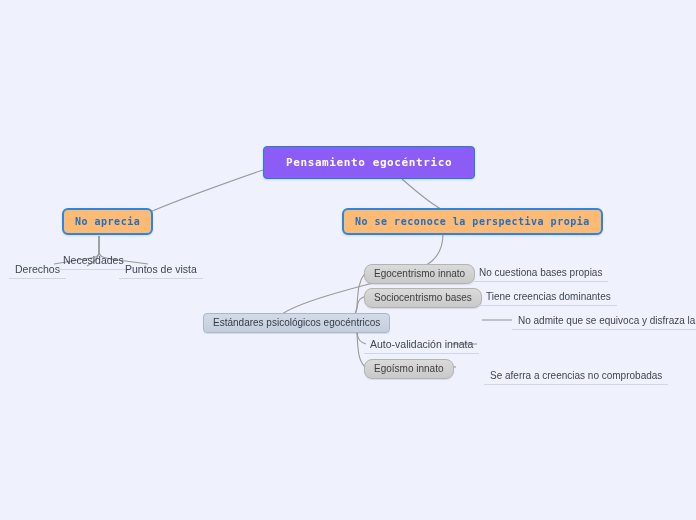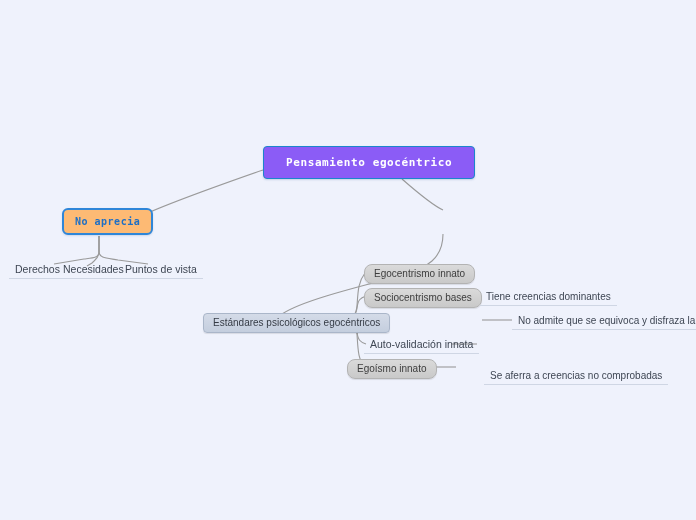--- a/index.html
+++ b/index.html
@@ -135,36 +135,38 @@
       <path d="M428,367 L456,367"></path>
     </g>
   </svg>
 
   <div class="node node-root" style="left:263px; top:146px;">Pensamiento egocéntrico</div>
 
   <div class="node node-outline" style="left:62px; top:208px;">No aprecia</div>
 
   <div class="node node-plain" style="left:9px; top:261px;">Derechos</div>
 
-  <div class="node node-plain" style="left:57px; top:261px;">Necesidades</div>
+  <div class="node node-plain" style="left:57px; top:252px;">Necesidades</div>
 
   <div class="node node-plain" style="left:119px; top:261px;">Puntos de vista</div>
 
+  <div class="node node-outline" style="left:342px; top:208px;">No se reconoce la perspectiva propia</div>
 
   <div class="node node-chip-blue" style="left:203px; top:313px;">Estándares psicológicos egocéntricos</div>
 
   <div class="node node-chip" style="left:364px; top:264px;">Egocentrismo innato</div>
 
   <div class="node node-chip" style="left:364px; top:288px;">Sociocentrismo bases</div>
 
 
   <div class="node node-plain" style="left:364px; top:336px;">Auto-validación innata</div>
 
-  <div class="node node-chip" style="left:347px; top:359px;">Egoísmo innato</div>
+  <div class="node node-chip" style="left:364px; top:359px;">Egoísmo innato</div>
 
+  <div class="node node-desc" style="left:473px; top:265px;">No cuestiona bases propias</div>
 
   <div class="node node-desc" style="left:480px; top:289px;">Tiene creencias dominantes</div>
 
   <div class="node node-desc" style="left:512px; top:313px;">No admite que se equivoca y disfraza la realidad</div>
 
 
   <div class="node node-desc" style="left:456px; top:368px;margin-left:28px;">Se aferra a creencias no comprobadas</div>
 
 </div>
 

